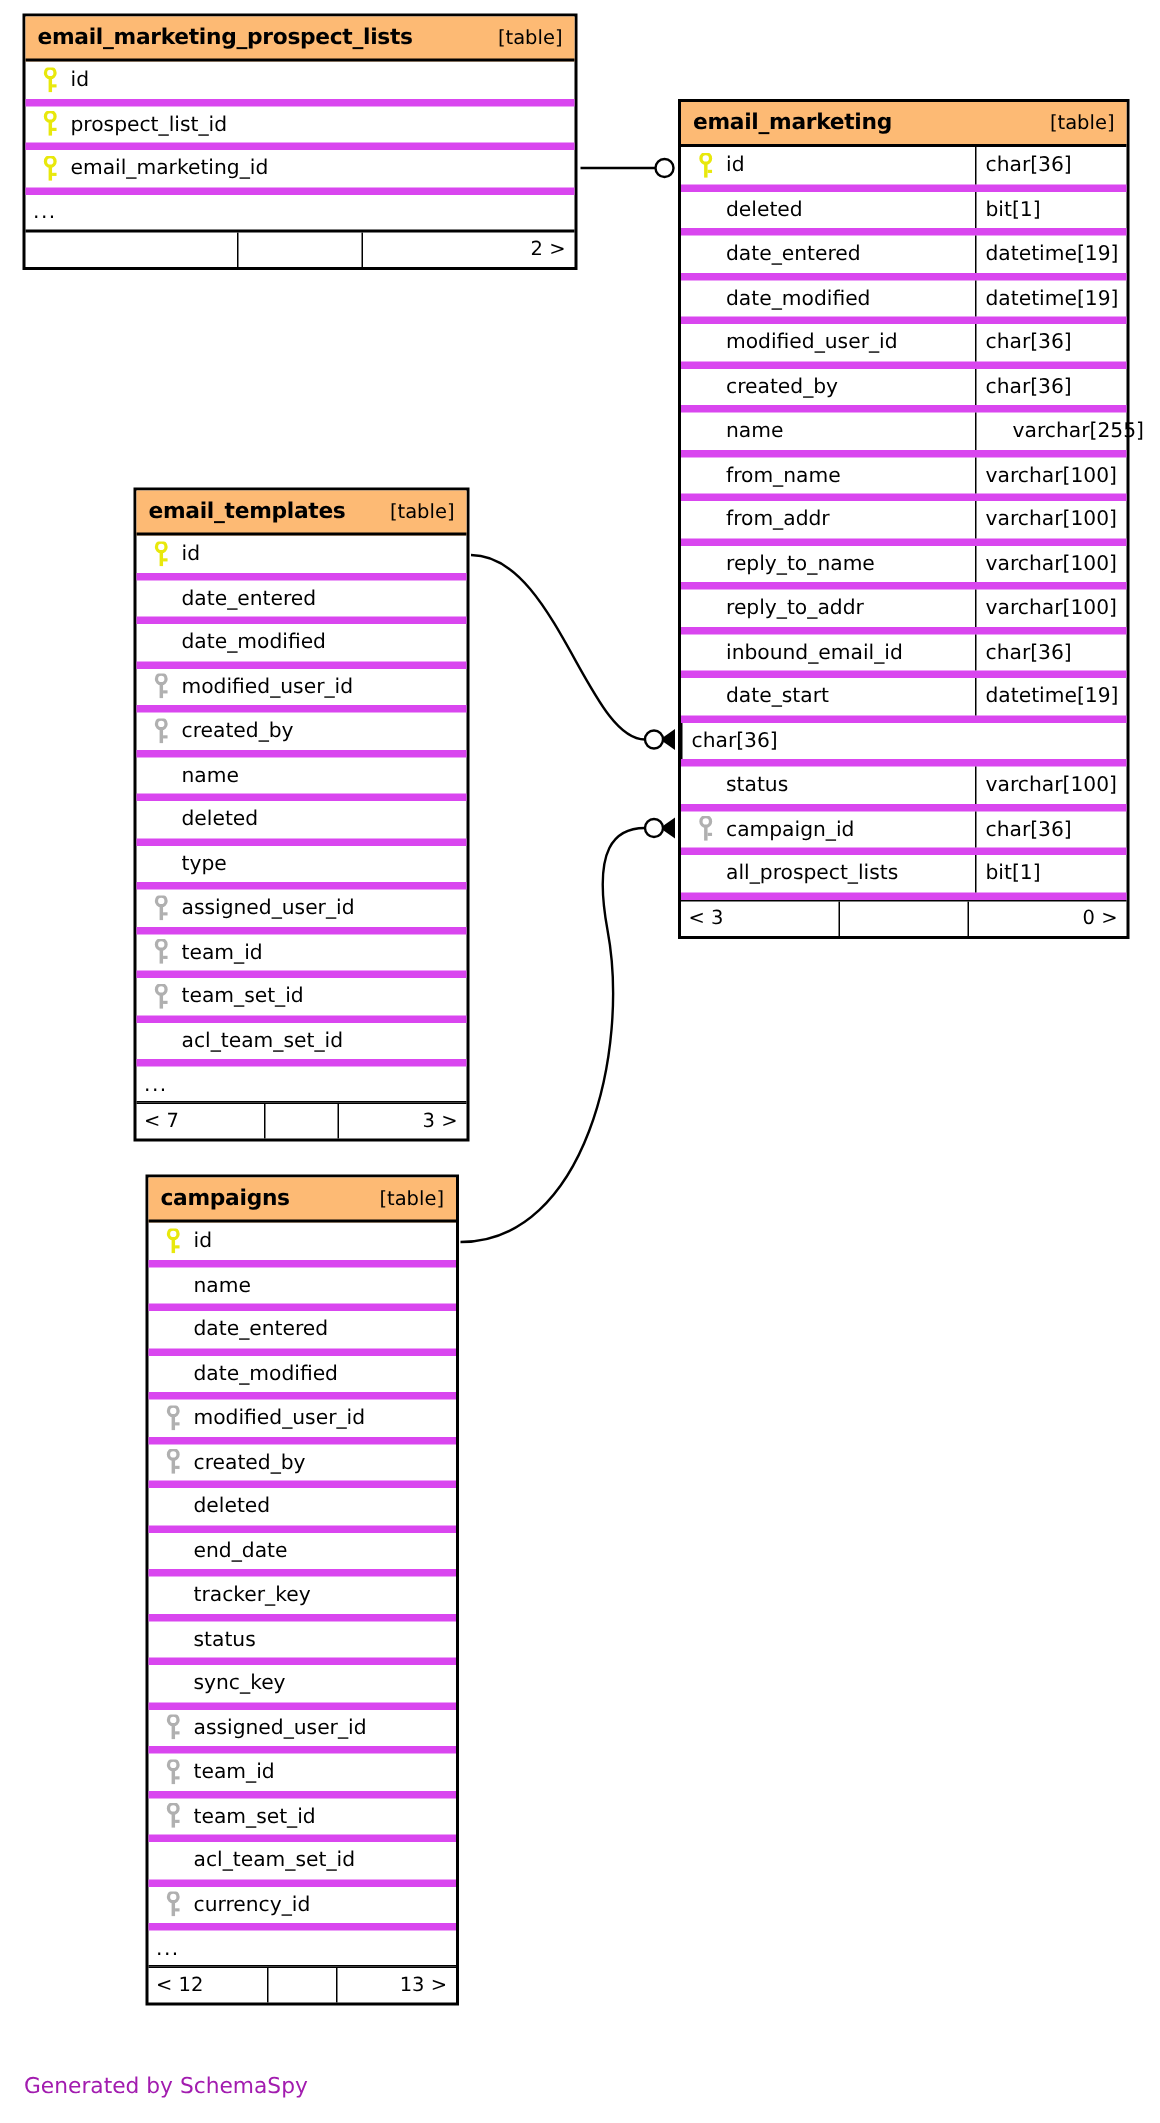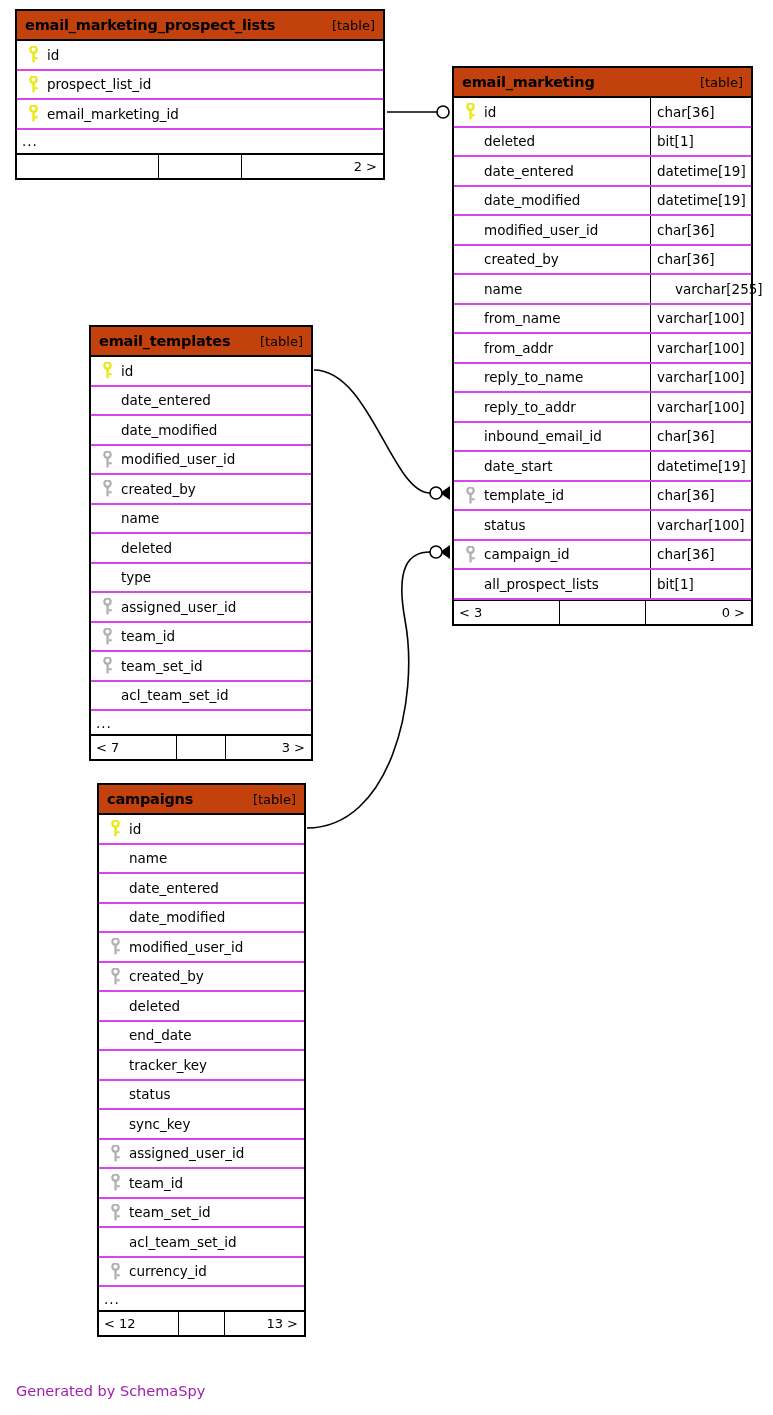--- a/index.html
+++ b/index.html
@@ -35,41 +35,41 @@
     background: #ffffff;
     border: 2px solid #000000;
     z-index: 2;
   }
 
   .table-header {
     box-sizing: border-box;
     display: flex;
     align-items: center;
     justify-content: space-between;
-    background: #c2410c;
+    background: #fdba74;
     border-bottom: 2px solid #000000;
     padding: 0 8px;
     height: 30px;
   }
   .table-name {
     font-weight: bold;
     font-size: 14.5px;
     color: #000000;
     letter-spacing: -0.2px;
   }
   .table-kind {
     font-size: 13px;
     color: #000000;
   }
 
   .col-row {
     box-sizing: border-box;
     display: flex;
     align-items: stretch;
-    border-bottom: 2px solid #d946ef;
+    border-bottom: 5px solid #d946ef;
     height: 29.5px;
   }
   .col-row:last-child { border-bottom: none; }
 
   .col-main {
     box-sizing: border-box;
     display: flex;
     align-items: center;
     flex: 1 1 auto;
     min-width: 0;
@@ -321,30 +321,20 @@
           <div class="col-type" style="flex: 0 0 101px;">char[36]</div>
         </div>
         <div class="col-row">
           <div class="col-main" style="flex: 0 0 196px;">
             <span class="key-slot"></span>
             <span class="col-label">date_start</span>
           </div>
           <div class="col-type" style="flex: 0 0 101px;">datetime[19]</div>
         </div>
         <div class="col-row">
-          <div class="col-main" style="flex: 0 0 196px;">
-            <span class="key-slot">
-              <svg width="11" height="17" viewBox="0 0 11 17">
-                <circle cx="5.5" cy="3.6" r="3.2" fill="none" stroke="#b0b0b0" stroke-width="2.2"></circle>
-                <rect x="4.4" y="6.2" width="2.3" height="10.2" fill="#b0b0b0"></rect>
-                <rect x="6.7" y="11.2" width="3.0" height="2.1" fill="#b0b0b0"></rect>
-              </svg>
-            </span>
-            <span class="col-label">template_id</span>
-          </div>
           <div class="col-type" style="flex: 0 0 101px;">char[36]</div>
         </div>
         <div class="col-row">
           <div class="col-main" style="flex: 0 0 196px;">
             <span class="key-slot"></span>
             <span class="col-label">status</span>
           </div>
           <div class="col-type" style="flex: 0 0 101px;">varchar[100]</div>
         </div>
         <div class="col-row">

